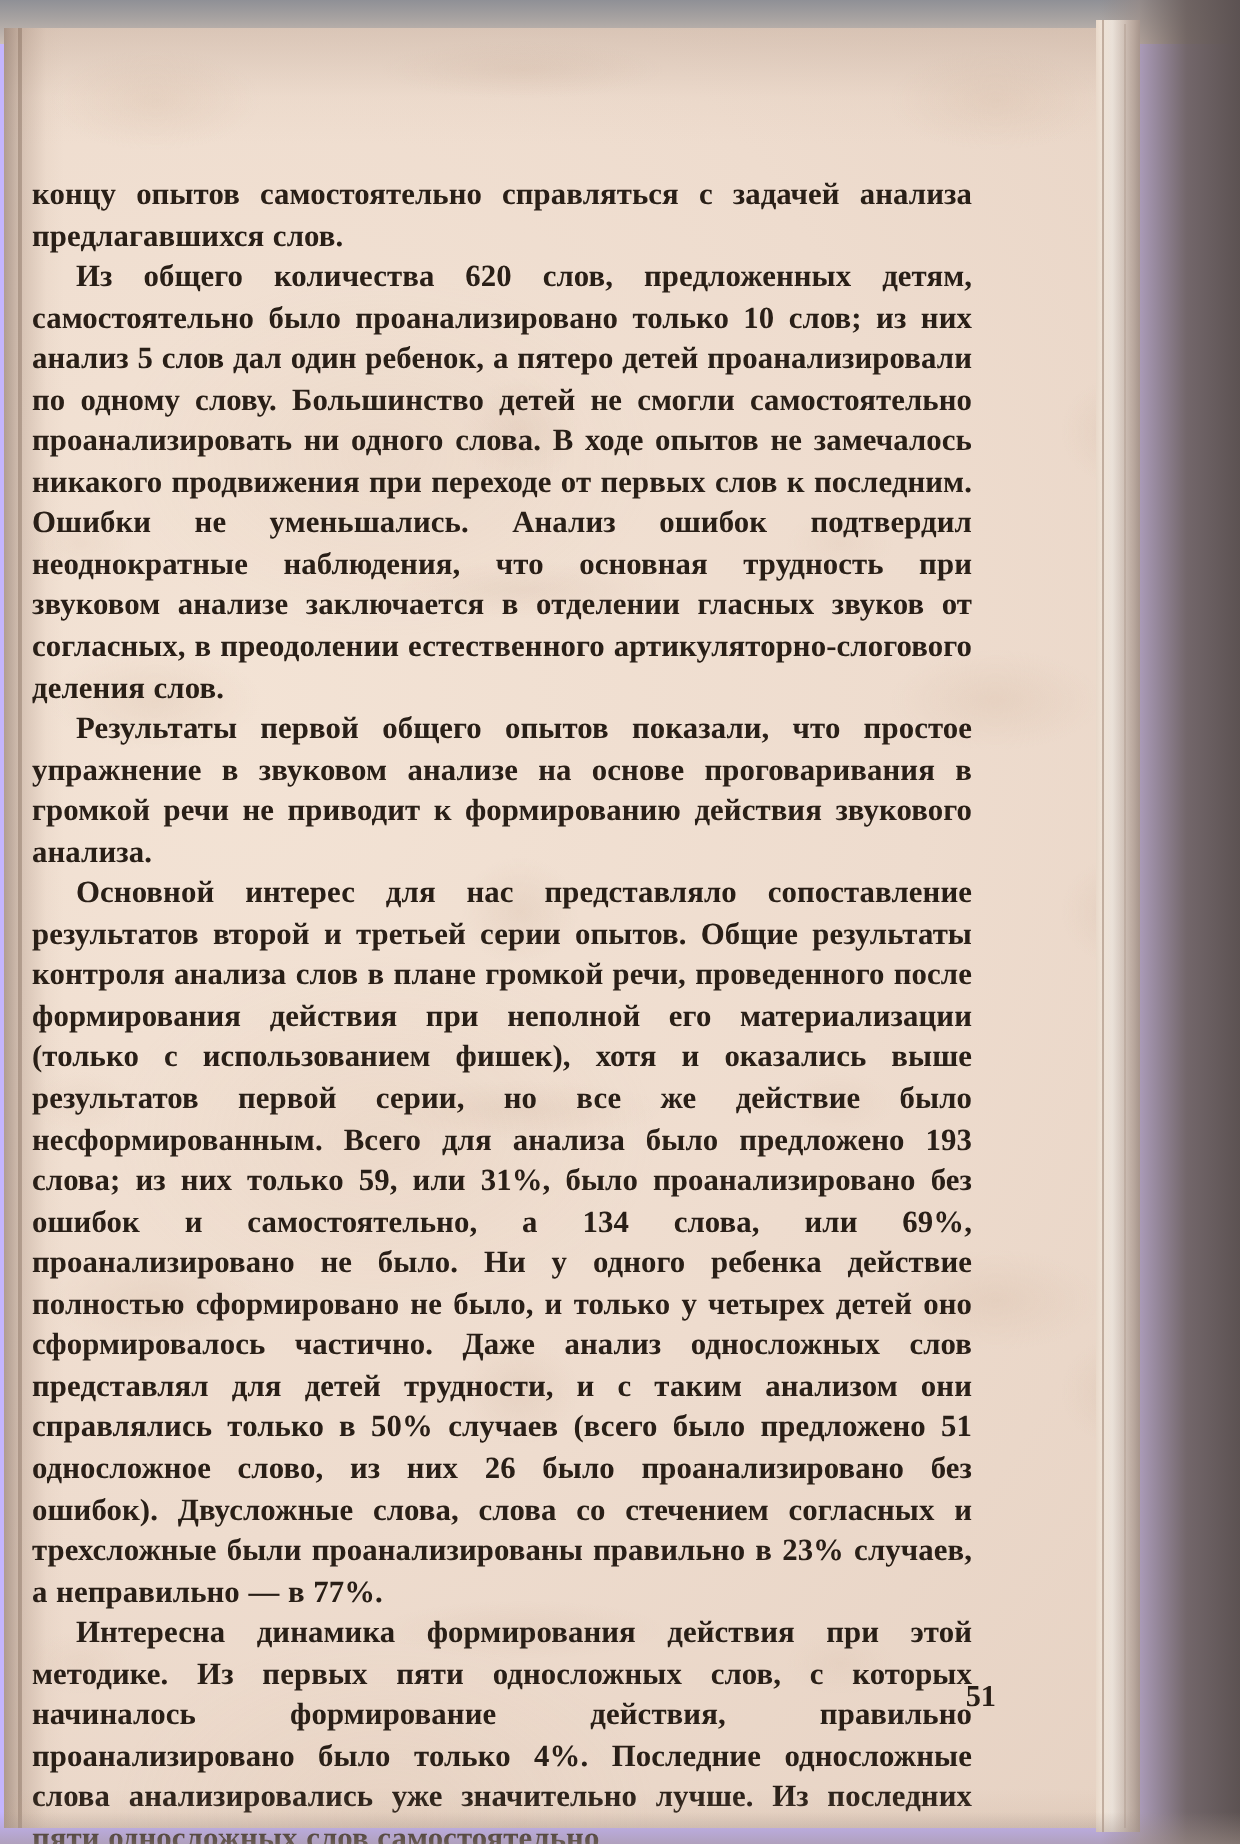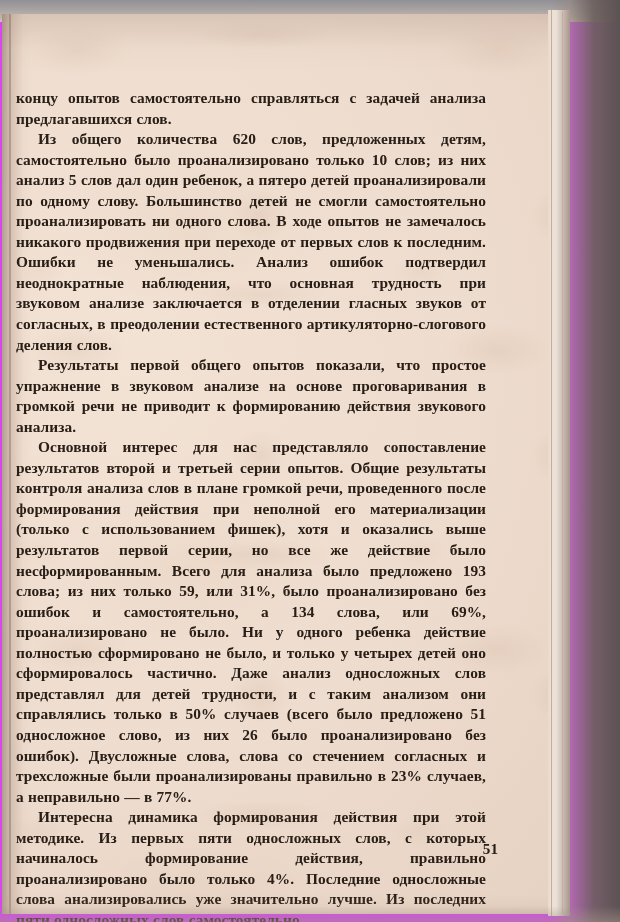--- a/index.html
+++ b/index.html
@@ -6,21 +6,21 @@
     margin: 0;
     padding: 0;
     background: #ffffff;
   }
 
   #scan {
     position: relative;
     width: 620px;
     height: 922px;
     overflow: hidden;
-    background: #d946ef;
+    background: #c4b5fd;
     font-family: "Liberation Serif", "DejaVu Serif", serif;
   }
 
   
   .backdrop-top {
     position: absolute;
     left: 0; top: 0;
     width: 620px; height: 22px;
     background: linear-gradient(180deg,#8f9096 0%, #a9a4a2 45%, #cdbfb6 100%);
   }

